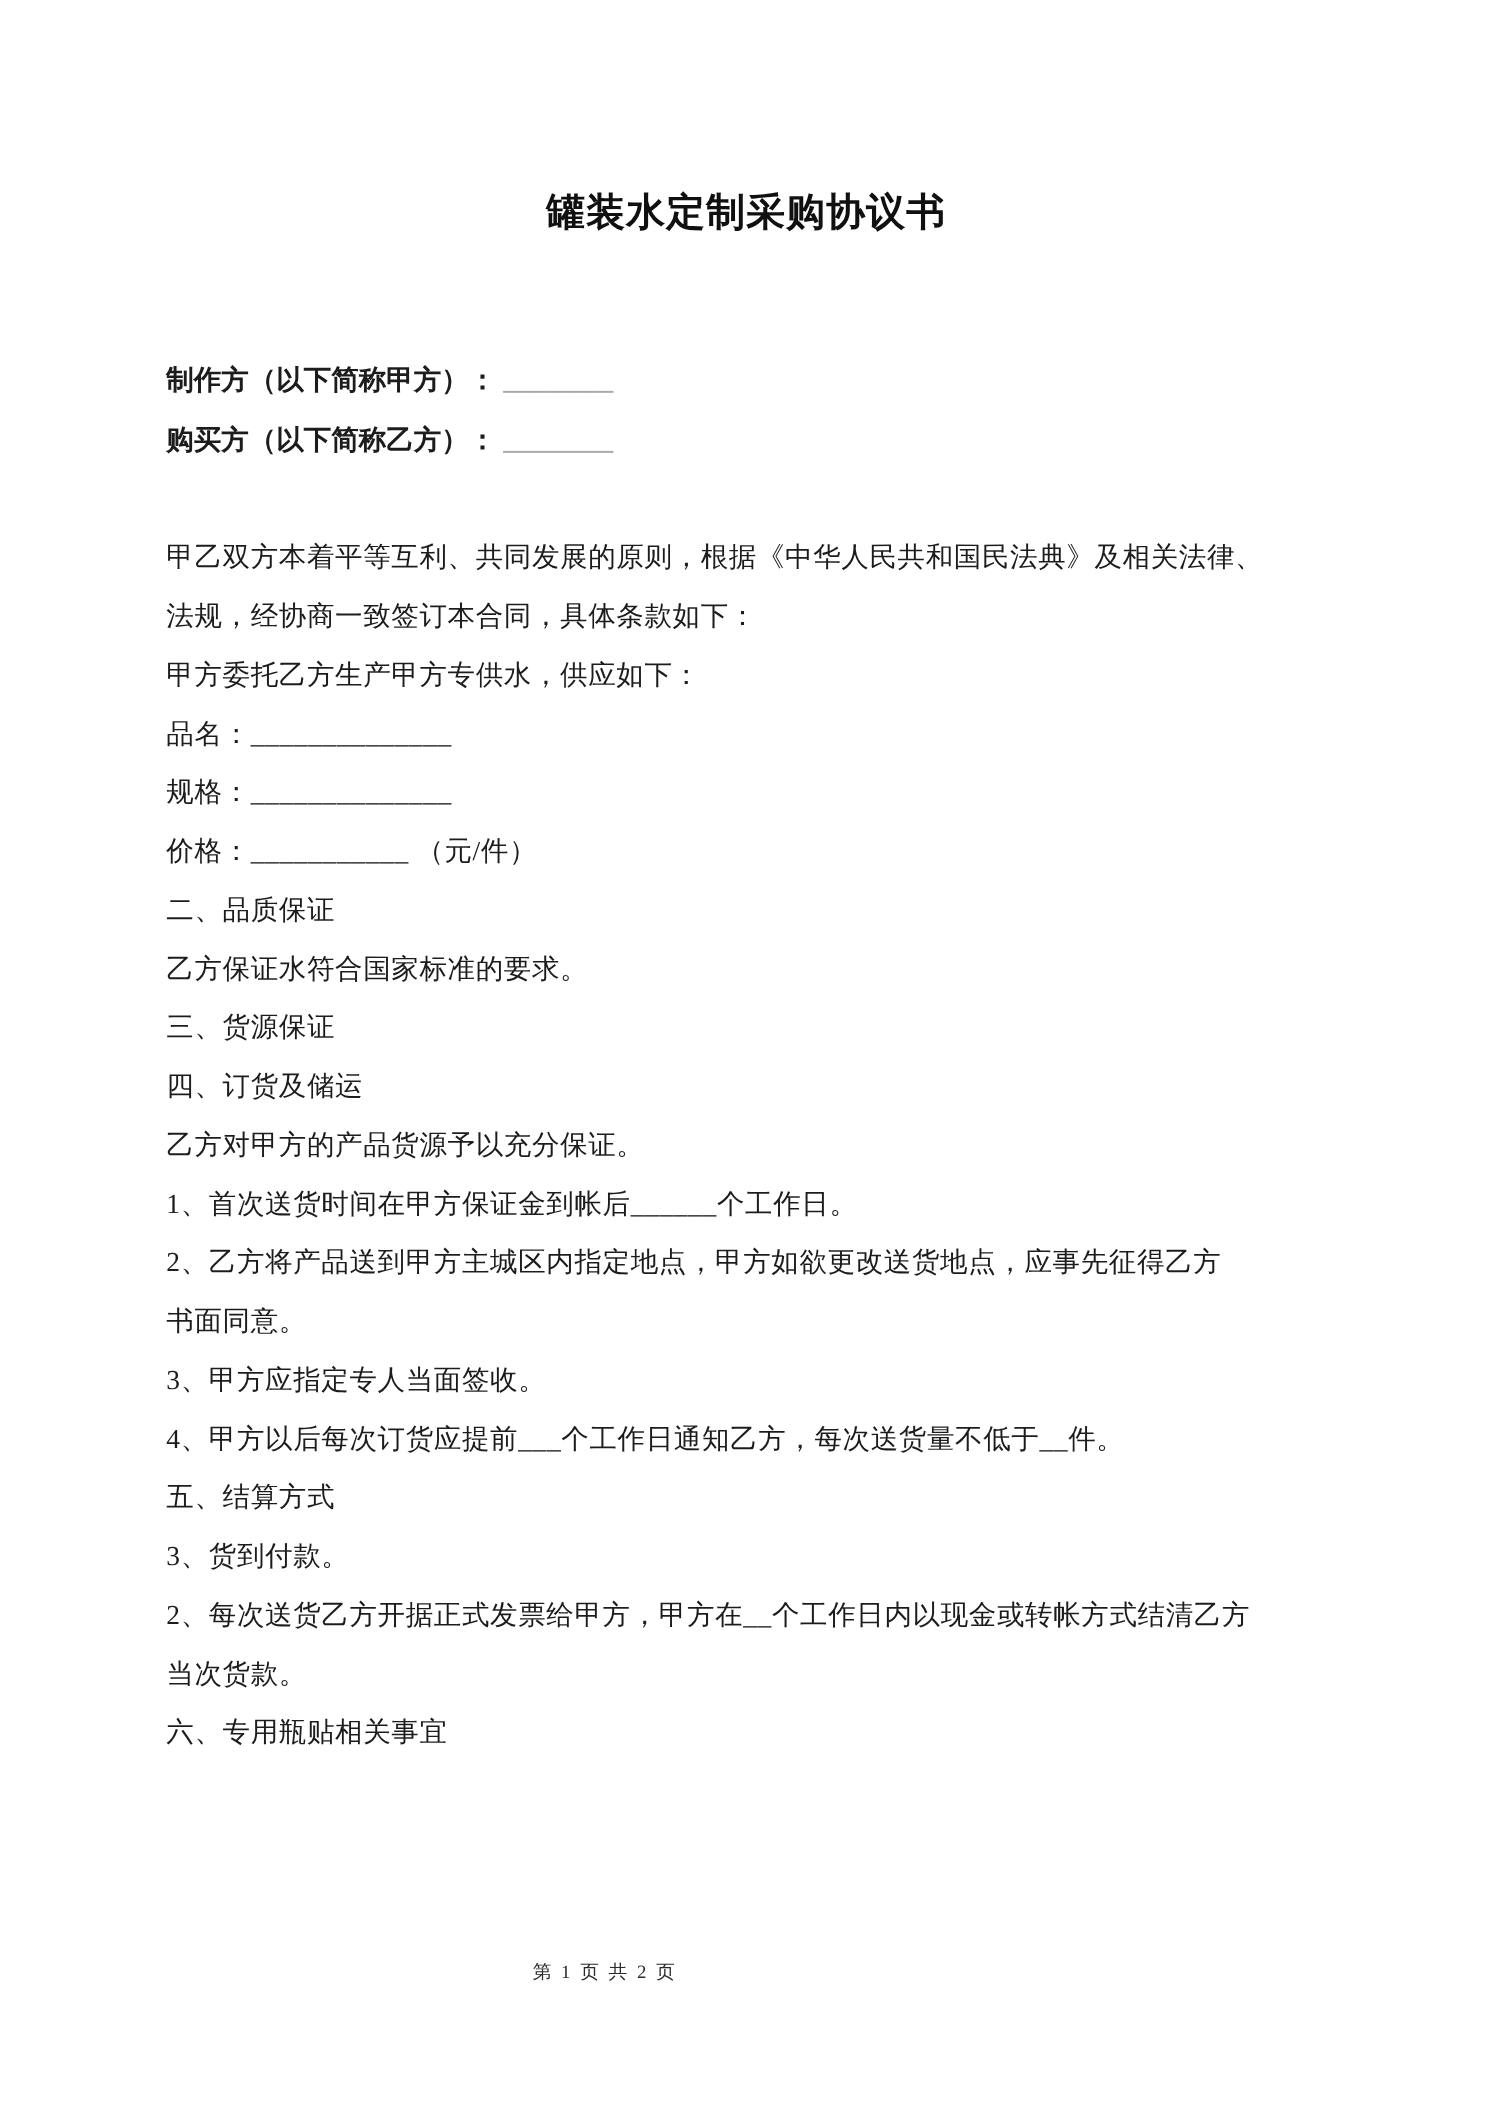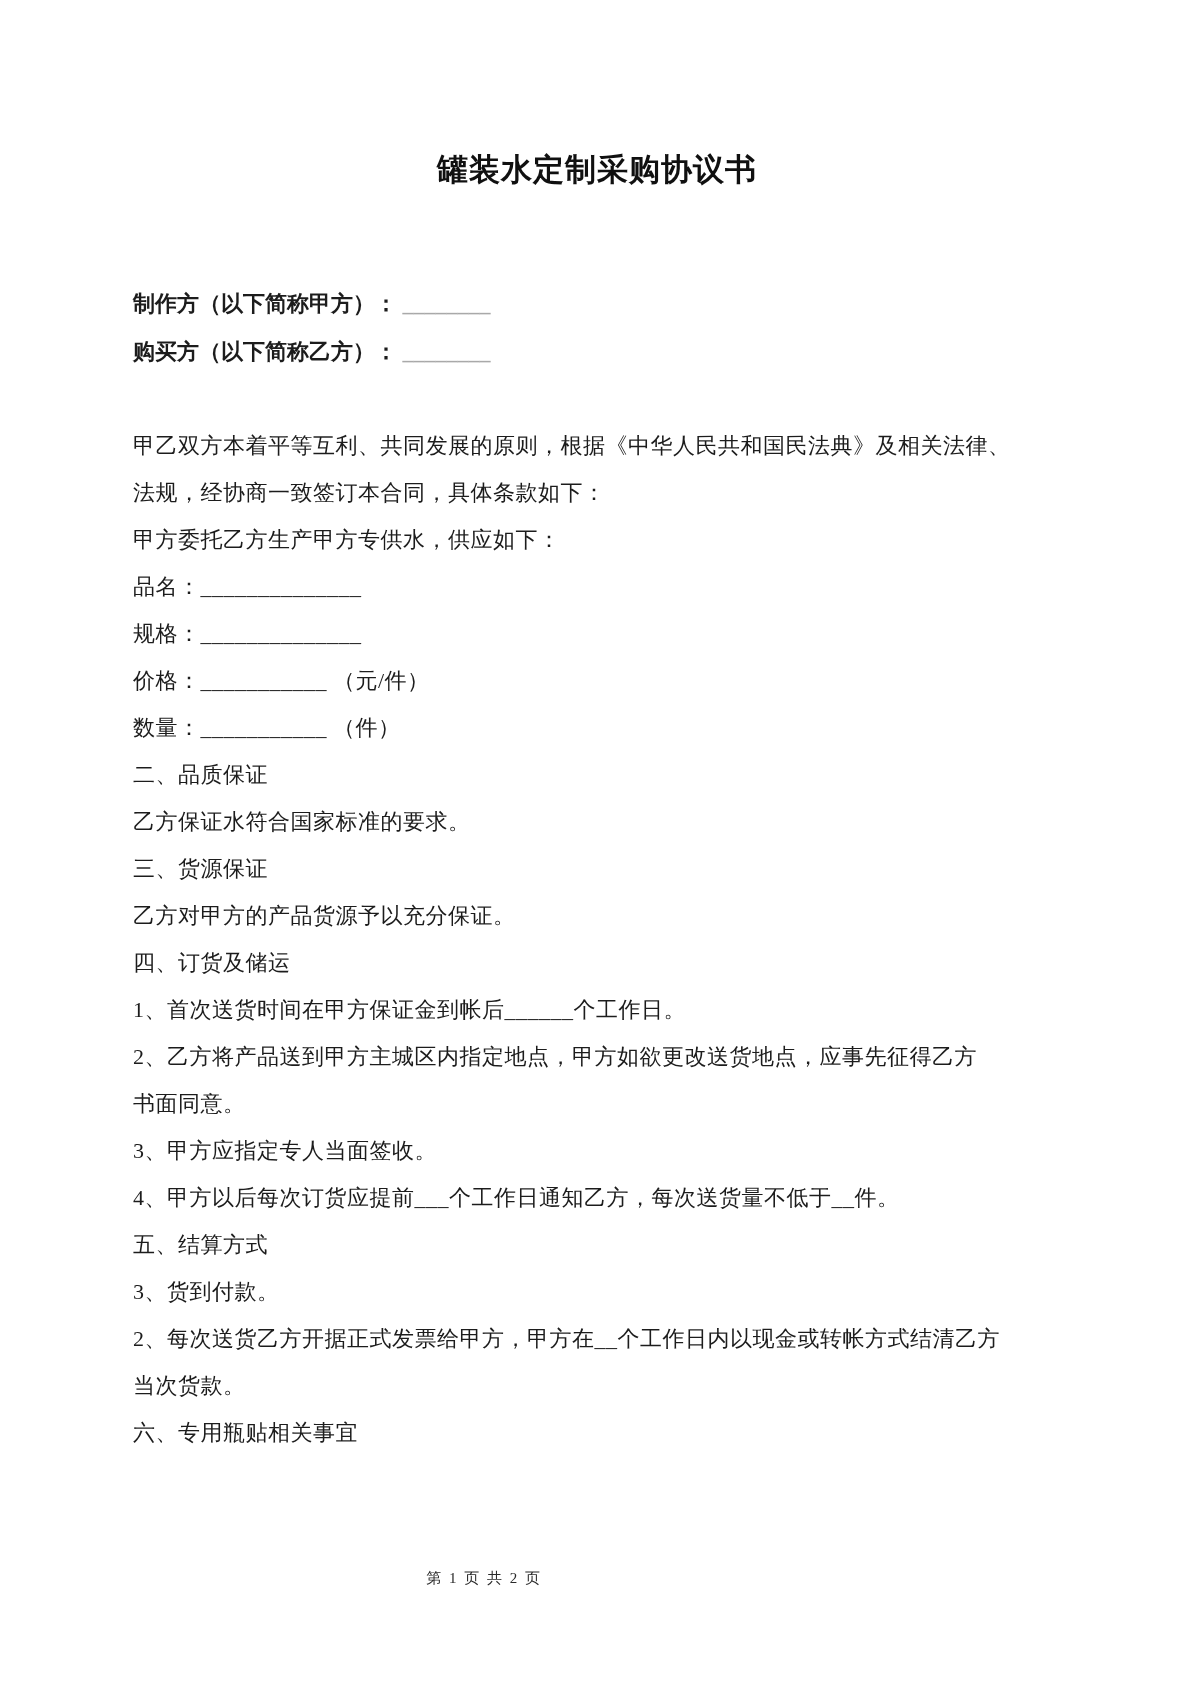--- a/index.html
+++ b/index.html
@@ -75,26 +75,25 @@
       <div class="party-row"><span>购买方（以下简称乙方）： </span><span class="party-blank">________</span></div>
     </div>
 
     <div class="body-lines">
       <div class="doc-line">甲乙双方本着平等互利、共同发展的原则，根据《中华人民共和国民法典》及相关法律、</div>
       <div class="doc-line">法规，经协商一致签订本合同，具体条款如下：</div>
       <div class="doc-line">甲方委托乙方生产甲方专供水，供应如下：</div>
       <div class="doc-line">品名：______________</div>
       <div class="doc-line">规格：______________</div>
       <div class="doc-line">价格：___________ （元/件）</div>
-      <div class="doc-line">数量：___________ （件）</div>
       <div class="doc-line">二、品质保证</div>
       <div class="doc-line">乙方保证水符合国家标准的要求。</div>
       <div class="doc-line">三、货源保证</div>
+      <div class="doc-line">四、订货及储运</div>
       <div class="doc-line">乙方对甲方的产品货源予以充分保证。</div>
-      <div class="doc-line">四、订货及储运</div>
       <div class="doc-line">1、首次送货时间在甲方保证金到帐后______个工作日。</div>
       <div class="doc-line">2、乙方将产品送到甲方主城区内指定地点，甲方如欲更改送货地点，应事先征得乙方</div>
       <div class="doc-line">书面同意。</div>
       <div class="doc-line">3、甲方应指定专人当面签收。</div>
       <div class="doc-line">4、甲方以后每次订货应提前___个工作日通知乙方，每次送货量不低于__件。</div>
       <div class="doc-line">五、结算方式</div>
       <div class="doc-line">3、货到付款。</div>
       <div class="doc-line">2、每次送货乙方开据正式发票给甲方，甲方在__个工作日内以现金或转帐方式结清乙方</div>
       <div class="doc-line">当次货款。</div>
       <div class="doc-line">六、专用瓶贴相关事宜</div>

